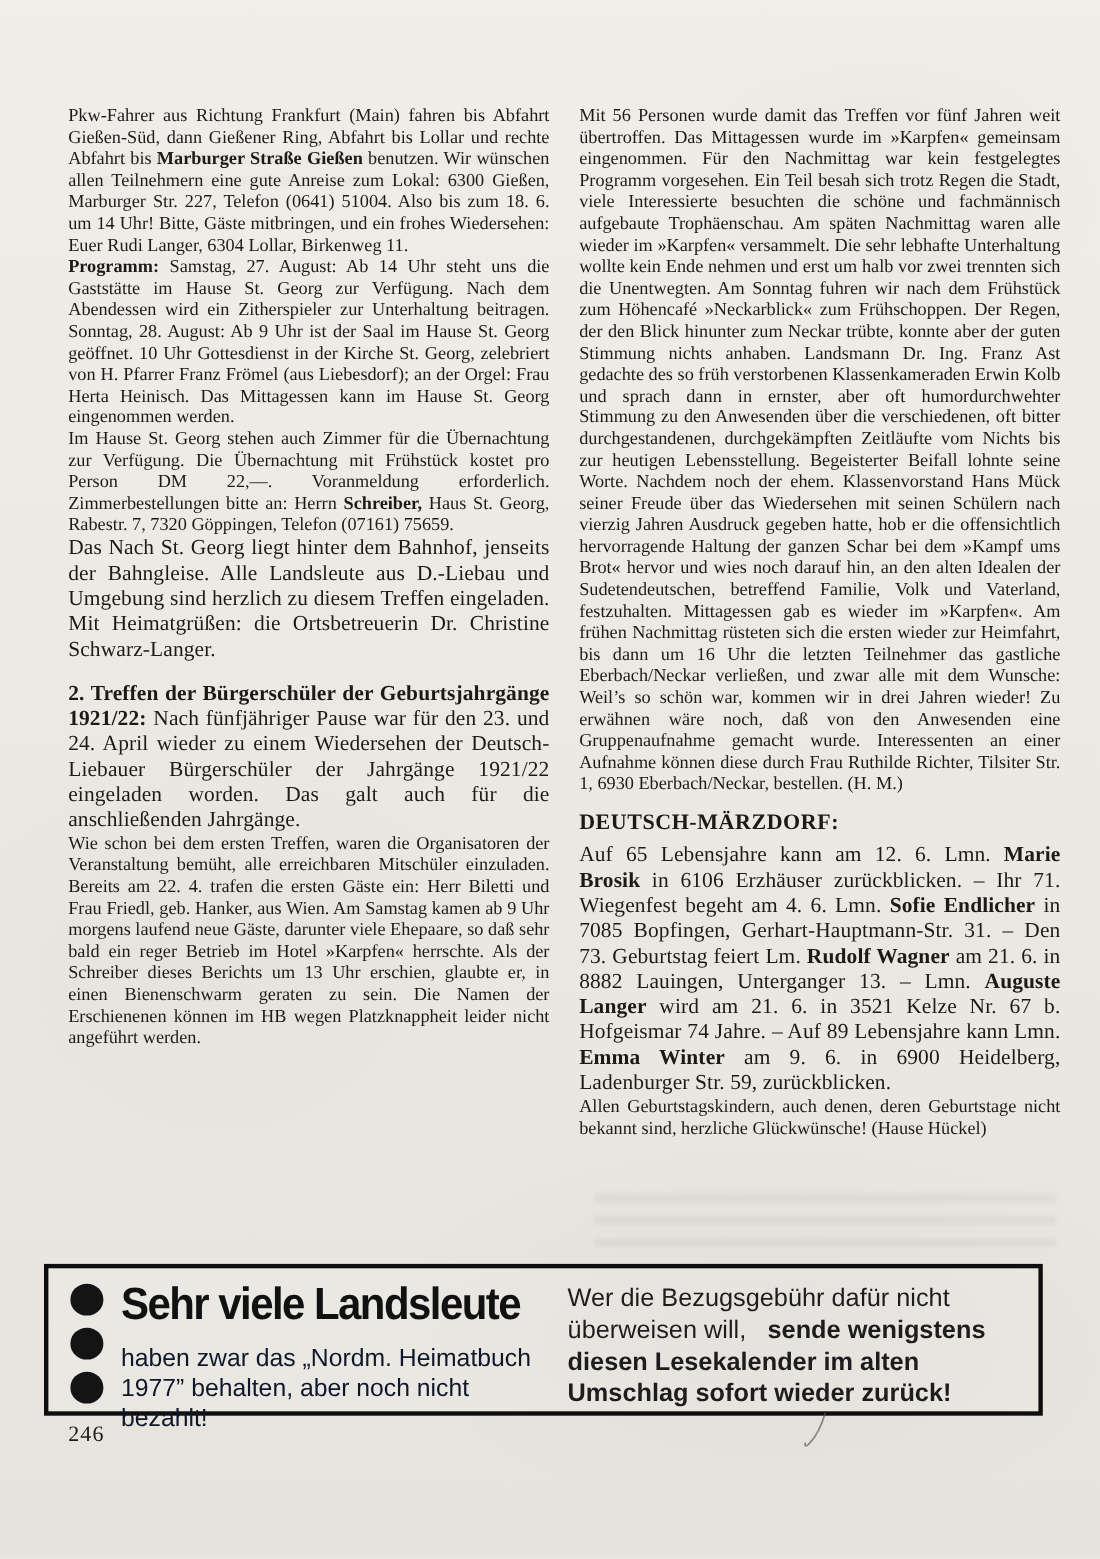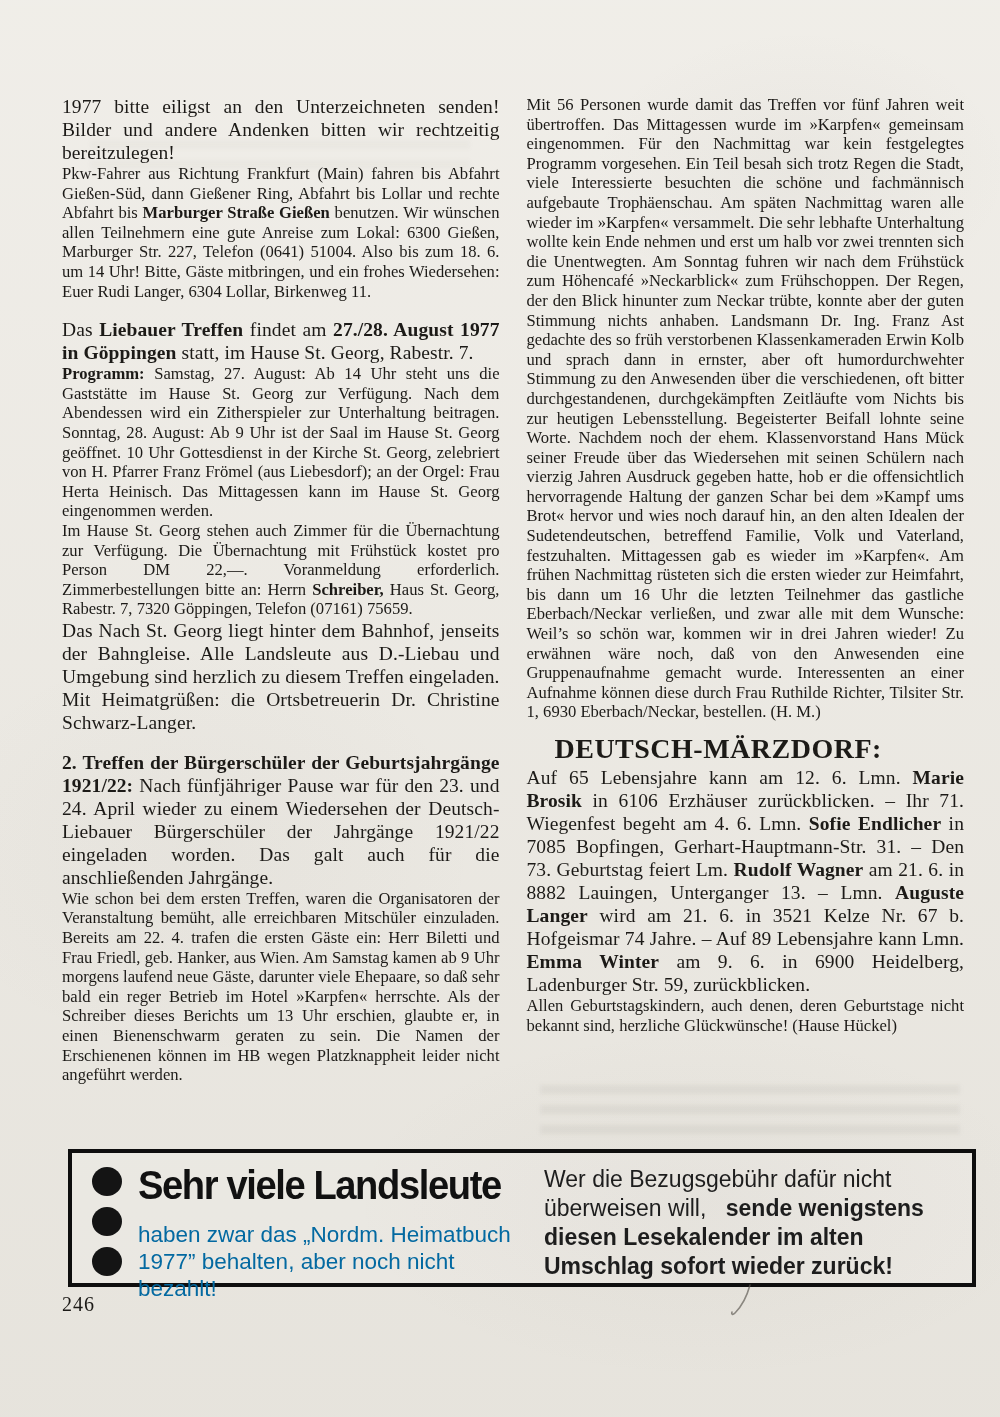--- a/index.html
+++ b/index.html
@@ -29,27 +29,27 @@
   .para{
     margin:0;
     text-align:justify;
     hyphens:auto;
     -webkit-hyphens:auto;
   }
   .para.large{font-size:19.5px;line-height:23px;letter-spacing:0.1px;}
   .para.small{font-size:16.6px;line-height:19.6px;font-family:Liberation Serif, serif;}
   .para.gap{margin-top:17px;}
   .para.heading{
-    font-size:28px;line-height:25px;font-weight:bold;
-    margin-top:14px;margin-bottom:5px;text-align:left;letter-spacing:0.5px;margin-left:28px;
+    font-size:20px;line-height:25px;font-weight:bold;
+    margin-top:14px;margin-bottom:5px;text-align:left;letter-spacing:0.5px;
   }
   .para strong{font-weight:bold;}
 
   .ad-box{
-    position:absolute;left:68px;top:1149px;
+    position:absolute;left:40px;top:1149px;
     width:908px;height:138px;
     box-sizing:border-box;
     border:4px solid #0e0e0e;
     background:rgba(255,255,255,0.12);
     display:flex;
     padding:10px 16px 10px 14px;
     font-family:"Liberation Sans","DejaVu Sans",sans-serif;
   }
   .ad-left{width:452px;display:flex;}
   .bullets{width:44px;padding-top:4px;}
@@ -61,21 +61,21 @@
   .ad-headline{
     font-size:41px;font-weight:bold;line-height:44px;
     letter-spacing:-1.5px;
     transform:scaleX(0.93);transform-origin:left top;
     white-space:nowrap;
     color:#111;
     margin:0;
   }
   .ad-subtext{
     margin-top:14px;
-    font-size:22.5px;line-height:27px;color:#0369a1;
+    font-size:22.5px;line-height:27px;color:#0f172a;
   }
   .ad-right{
     flex:1;padding-left:6px;padding-top:2px;
     font-size:23px;line-height:29px;color:#1d1d1d;
   }
   .ad-right strong{font-weight:bold;margin-left:13px;}
 
   .page-number{
     position:absolute;left:62px;top:1293px;
     font-size:20px;letter-spacing:1px;text-align:right;
@@ -95,23 +95,21 @@
 </style>
 </head>
 <body>
 
 <div class="paper-texture"></div>
 <div class="ghost g1"></div>
 <div class="ghost g2"></div>
 
 <div class="columns">
   <div class="col">
-      <p class="para large">1977 bitte eiligst an den Unterzeichneten senden! Bilder und andere Andenken bitten wir rechtzeitig bereitzulegen!</p>
       <p class="para small">Pkw-Fahrer aus Richtung Frankfurt (Main) fahren bis Abfahrt Gießen-Süd, dann Gießener Ring, Abfahrt bis Lollar und rechte Abfahrt bis <strong>Marburger Straße Gießen</strong> benutzen. Wir wünschen allen Teilnehmern eine gute Anreise zum Lokal: 6300 Gießen, Marburger Str. 227, Telefon (0641) 51004. Also bis zum 18. 6. um 14 Uhr! Bitte, Gäste mitbringen, und ein frohes Wiedersehen: Euer Rudi Langer, 6304 Lollar, Birkenweg 11.</p>
-      <p class="para large gap">Das <strong>Liebauer Treffen</strong> findet am <strong>27./28. August 1977 in Göppingen</strong> statt, im Hause St. Georg, Rabestr. 7.</p>
       <p class="para small"><strong>Programm:</strong> Samstag, 27. August: Ab 14 Uhr steht uns die Gaststätte im Hause St. Georg zur Verfügung. Nach dem Abendessen wird ein Zitherspieler zur Unterhaltung beitragen. Sonntag, 28. August: Ab 9 Uhr ist der Saal im Hause St. Georg geöffnet. 10 Uhr Gottesdienst in der Kirche St. Georg, zelebriert von H. Pfarrer Franz Frömel (aus Liebesdorf); an der Orgel: Frau Herta Heinisch. Das Mittagessen kann im Hause St. Georg eingenommen werden.</p>
       <p class="para small">Im Hause St. Georg stehen auch Zimmer für die Übernachtung zur Verfügung. Die Übernachtung mit Frühstück kostet pro Person DM 22,—. Voranmeldung erforderlich. Zimmerbestellungen bitte an: Herrn <strong>Schreiber,</strong> Haus St. Georg, Rabestr. 7, 7320 Göppingen, Telefon (07161) 75659.</p>
       <p class="para large">Das Nach St. Georg liegt hinter dem Bahnhof, jenseits der Bahngleise. Alle Landsleute aus D.-Liebau und Umgebung sind herzlich zu diesem Treffen eingeladen. Mit Heimatgrüßen: die Ortsbetreuerin Dr. Christine Schwarz-Langer.</p>
       <p class="para large gap"><strong>2. Treffen der Bürgerschüler der Geburtsjahrgänge 1921/22:</strong> Nach fünfjähriger Pause war für den 23. und 24. April wieder zu einem Wiedersehen der Deutsch-Liebauer Bürgerschüler der Jahrgänge 1921/22 eingeladen worden. Das galt auch für die anschließenden Jahrgänge.</p>
       <p class="para small">Wie schon bei dem ersten Treffen, waren die Organisatoren der Veranstaltung bemüht, alle erreichbaren Mitschüler einzuladen. Bereits am 22. 4. trafen die ersten Gäste ein: Herr Biletti und Frau Friedl, geb. Hanker, aus Wien. Am Samstag kamen ab 9 Uhr morgens laufend neue Gäste, darunter viele Ehepaare, so daß sehr bald ein reger Betrieb im Hotel »Karpfen« herrschte. Als der Schreiber dieses Berichts um 13 Uhr erschien, glaubte er, in einen Bienenschwarm geraten zu sein. Die Namen der Erschienenen können im HB wegen Platzknappheit leider nicht angeführt werden.</p>
     </div>
   <div class="col">
       <p class="para small">Mit 56 Personen wurde damit das Treffen vor fünf Jahren weit übertroffen. Das Mittagessen wurde im »Karpfen« gemeinsam eingenommen. Für den Nachmittag war kein festgelegtes Programm vorgesehen. Ein Teil besah sich trotz Regen die Stadt, viele Interessierte besuchten die schöne und fachmännisch aufgebaute Trophäenschau. Am späten Nachmittag waren alle wieder im »Karpfen« versammelt. Die sehr lebhafte Unterhaltung wollte kein Ende nehmen und erst um halb vor zwei trennten sich die Unentwegten. Am Sonntag fuhren wir nach dem Frühstück zum Höhencafé »Neckarblick« zum Frühschoppen. Der Regen, der den Blick hinunter zum Neckar trübte, konnte aber der guten Stimmung nichts anhaben. Landsmann Dr. Ing. Franz Ast gedachte des so früh verstorbenen Klassenkameraden Erwin Kolb und sprach dann in ernster, aber oft humordurchwehter Stimmung zu den Anwesenden über die verschiedenen, oft bitter durchgestandenen, durchgekämpften Zeitläufte vom Nichts bis zur heutigen Lebensstellung. Begeisterter Beifall lohnte seine Worte. Nachdem noch der ehem. Klassenvorstand Hans Mück seiner Freude über das Wiedersehen mit seinen Schülern nach vierzig Jahren Ausdruck gegeben hatte, hob er die offensichtlich hervorragende Haltung der ganzen Schar bei dem »Kampf ums Brot« hervor und wies noch darauf hin, an den alten Idealen der Sudetendeutschen, betreffend Familie, Volk und Vaterland, festzuhalten. Mittagessen gab es wieder im »Karpfen«. Am frühen Nachmittag rüsteten sich die ersten wieder zur Heimfahrt, bis dann um 16 Uhr die letzten Teilnehmer das gastliche Eberbach/Neckar verließen, und zwar alle mit dem Wunsche: Weil’s so schön war, kommen wir in drei Jahren wieder! Zu erwähnen wäre noch, daß von den Anwesenden eine Gruppenaufnahme gemacht wurde. Interessenten an einer Aufnahme können diese durch Frau Ruthilde Richter, Tilsiter Str. 1, 6930 Eberbach/Neckar, bestellen. (H. M.)</p>
       <h3 class="para heading gap">DEUTSCH-MÄRZDORF:</h3>
       <p class="para large">Auf 65 Lebensjahre kann am 12. 6. Lmn. <strong>Marie Brosik</strong> in 6106 Erzhäuser zurückblicken. – Ihr 71. Wiegenfest begeht am 4. 6. Lmn. <strong>Sofie Endlicher</strong> in 7085 Bopfingen, Gerhart-Hauptmann-Str. 31. – Den 73. Geburtstag feiert Lm. <strong>Rudolf Wagner</strong> am 21. 6. in 8882 Lauingen, Unterganger 13. – Lmn. <strong>Auguste Langer</strong> wird am 21. 6. in 3521 Kelze Nr. 67 b. Hofgeismar 74 Jahre. – Auf 89 Lebensjahre kann Lmn. <strong>Emma Winter</strong> am 9. 6. in 6900 Heidelberg, Ladenburger Str. 59, zurückblicken.</p>

